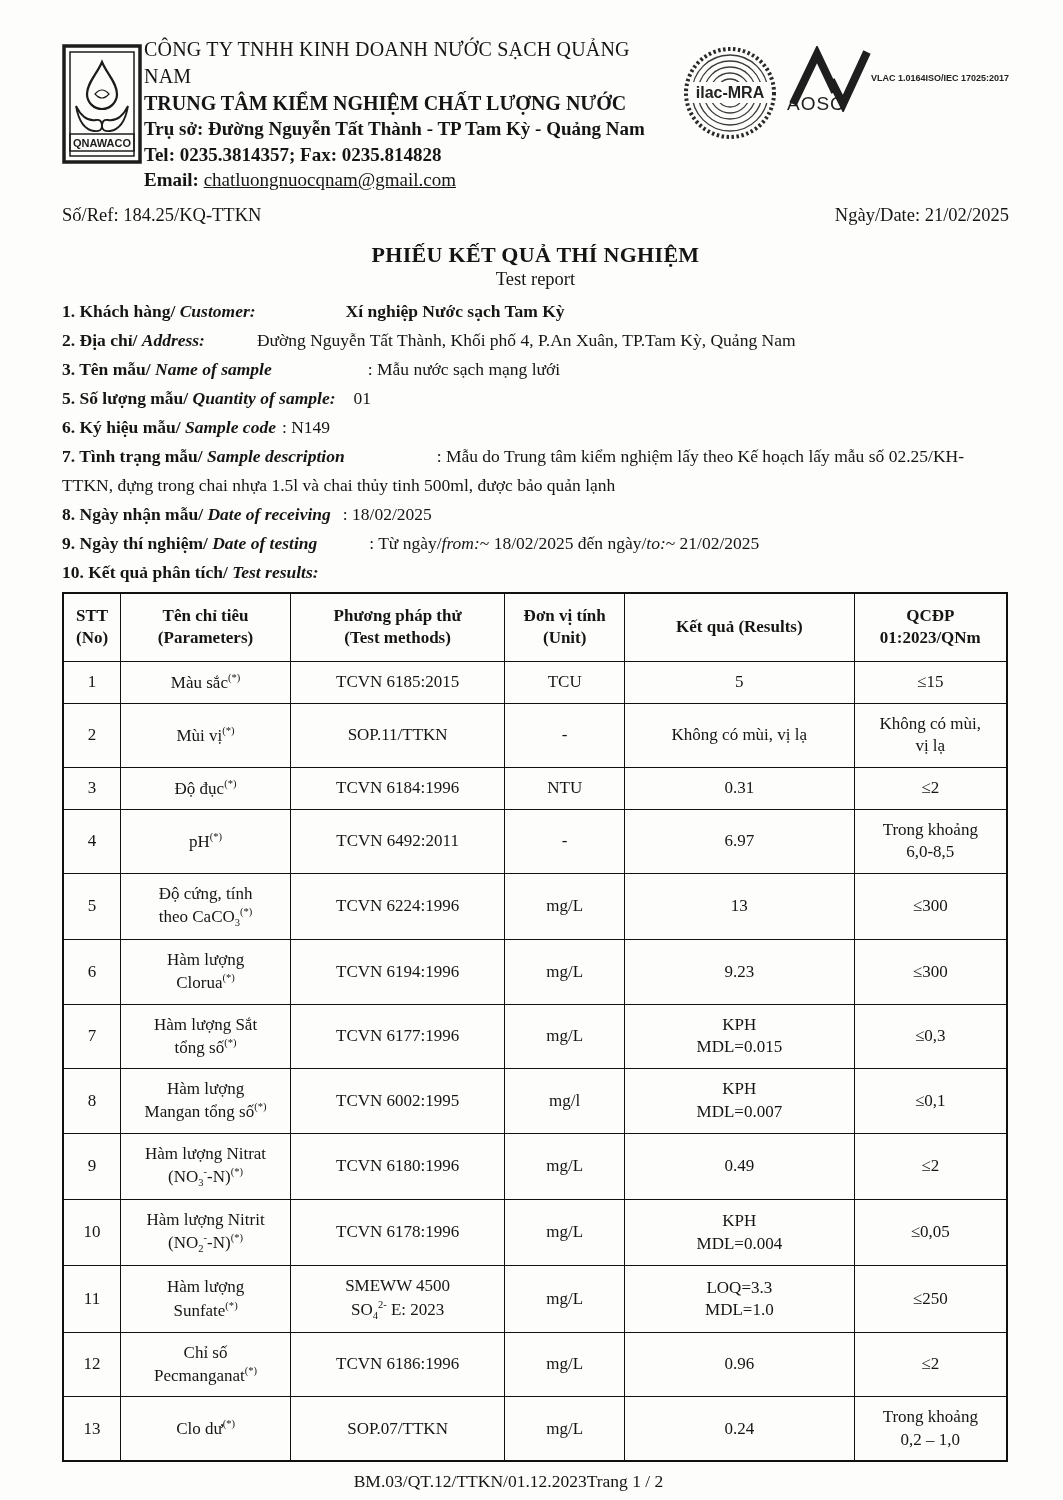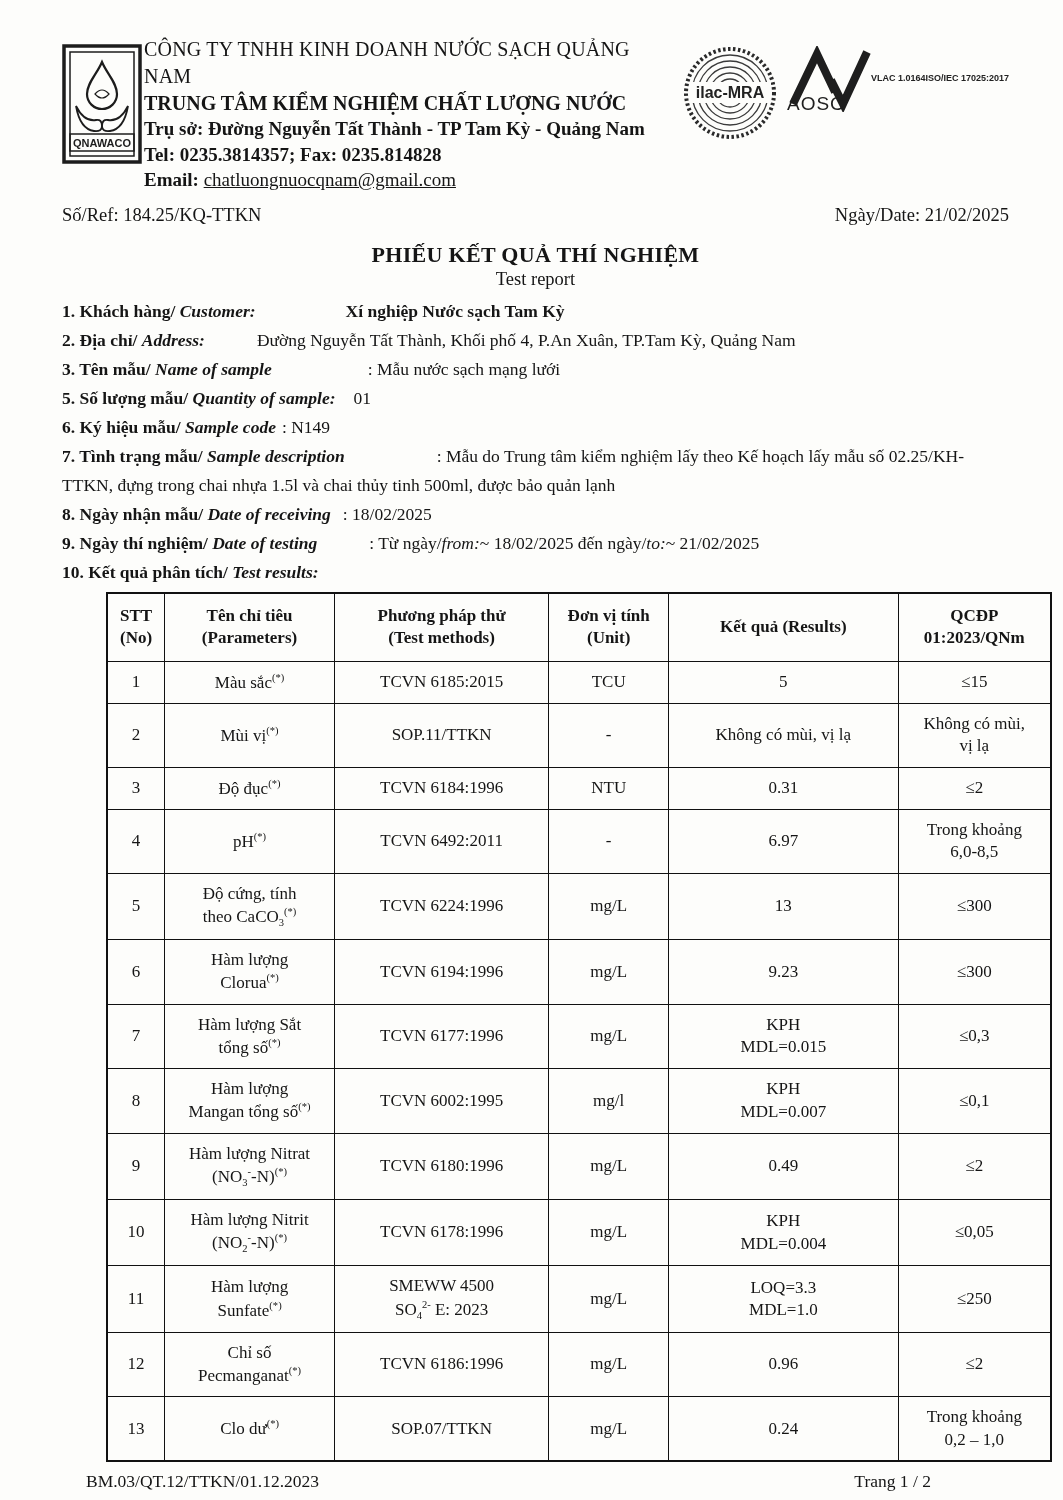--- a/index.html
+++ b/index.html
@@ -38,30 +38,30 @@
   .info-line:nth-child(3) .spacer{width:96px;}
   .info-line:nth-child(4) .spacer{width:18px;}
   .info-line:nth-child(5) .spacer{width:6px;}
   .info-line:nth-child(6) .spacer{width:92px;}
   .info-line:nth-child(7) .spacer{width:12px;}
   .info-line:nth-child(8) .spacer{width:52px;}
   .info-line:nth-child(9) .spacer{width:24px;}
   .info-line:nth-child(10) .spacer{width:0;}
   .info-line:nth-child(1) .val{font-weight:bold;}
   
-  table.results{border-collapse:collapse;width:946px;margin-top:5px;border:2.5px solid #111;table-layout:fixed;margin-left:44px;}
+  table.results{border-collapse:collapse;width:946px;margin-top:5px;border:2.5px solid #111;table-layout:fixed;}
   .results th,.results td{
     border:1.6px solid #111;text-align:center;vertical-align:middle;
     font-size:17px;line-height:1.32;padding:9px 3px;word-wrap:break-word;
   }
   .results th{font-weight:bold;padding:11px 3px;}
   .results sup{font-size:.62em;}
   .results sub{font-size:.62em;}
   
-  .footer{display:flex;justify-content:space-between;font-size:17.5px;margin-top:9px;padding-left:24px;}
+  .footer{display:flex;justify-content:center;font-size:17.5px;margin-top:9px;padding-left:24px;}
   .footer .footer-right{margin-right:78px;}
   svg text{font-family:"Liberation Sans",sans-serif;}
 </style>
 </head>
 <body>
 
 <div class="page">
 
   <div class="header">
 

